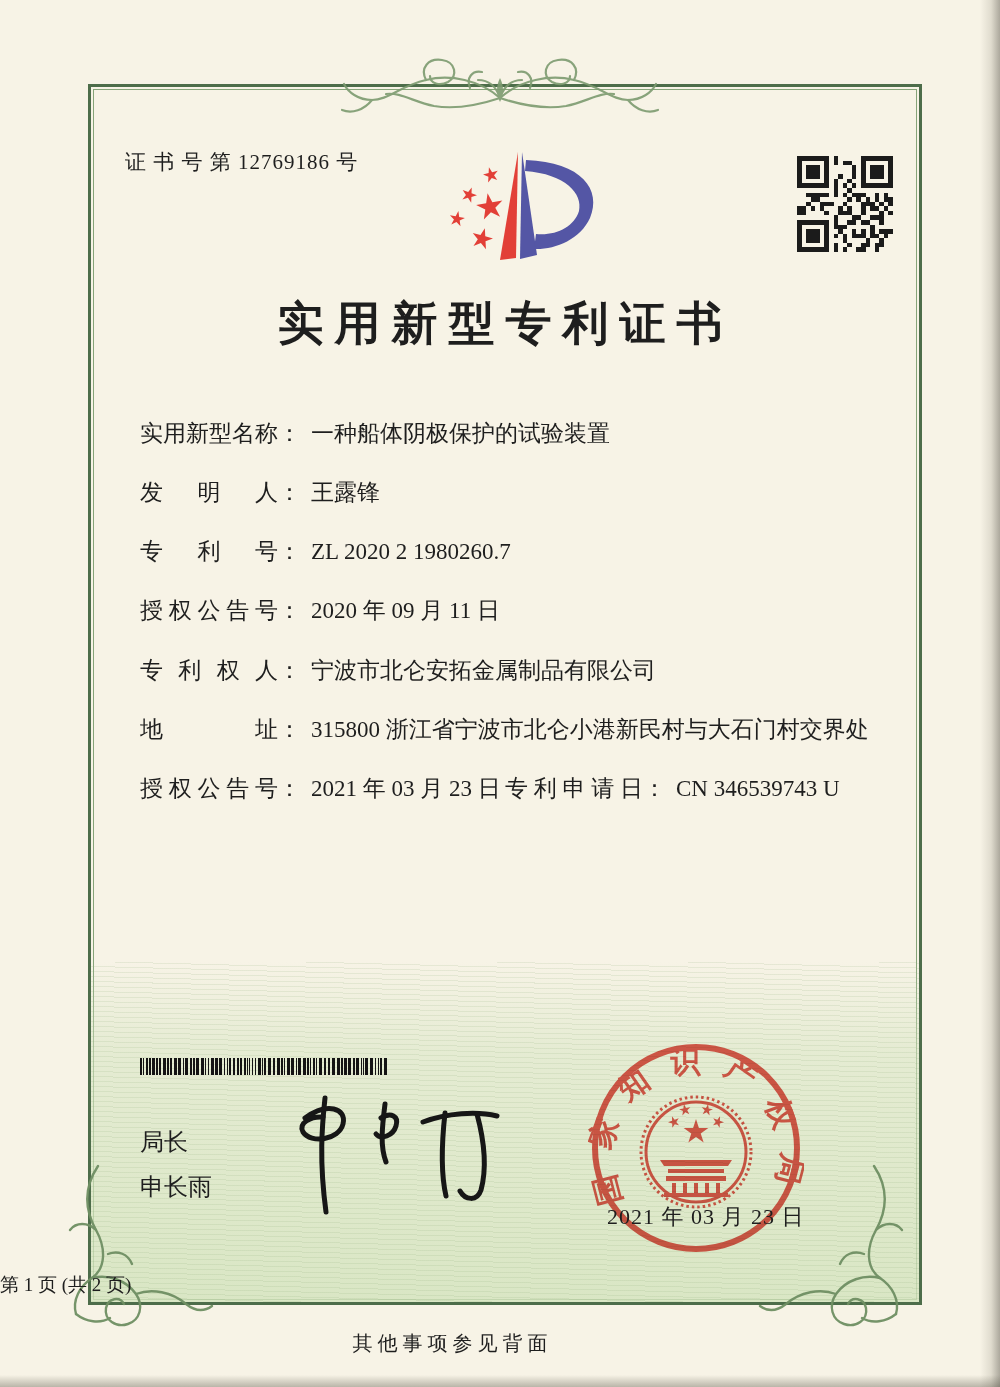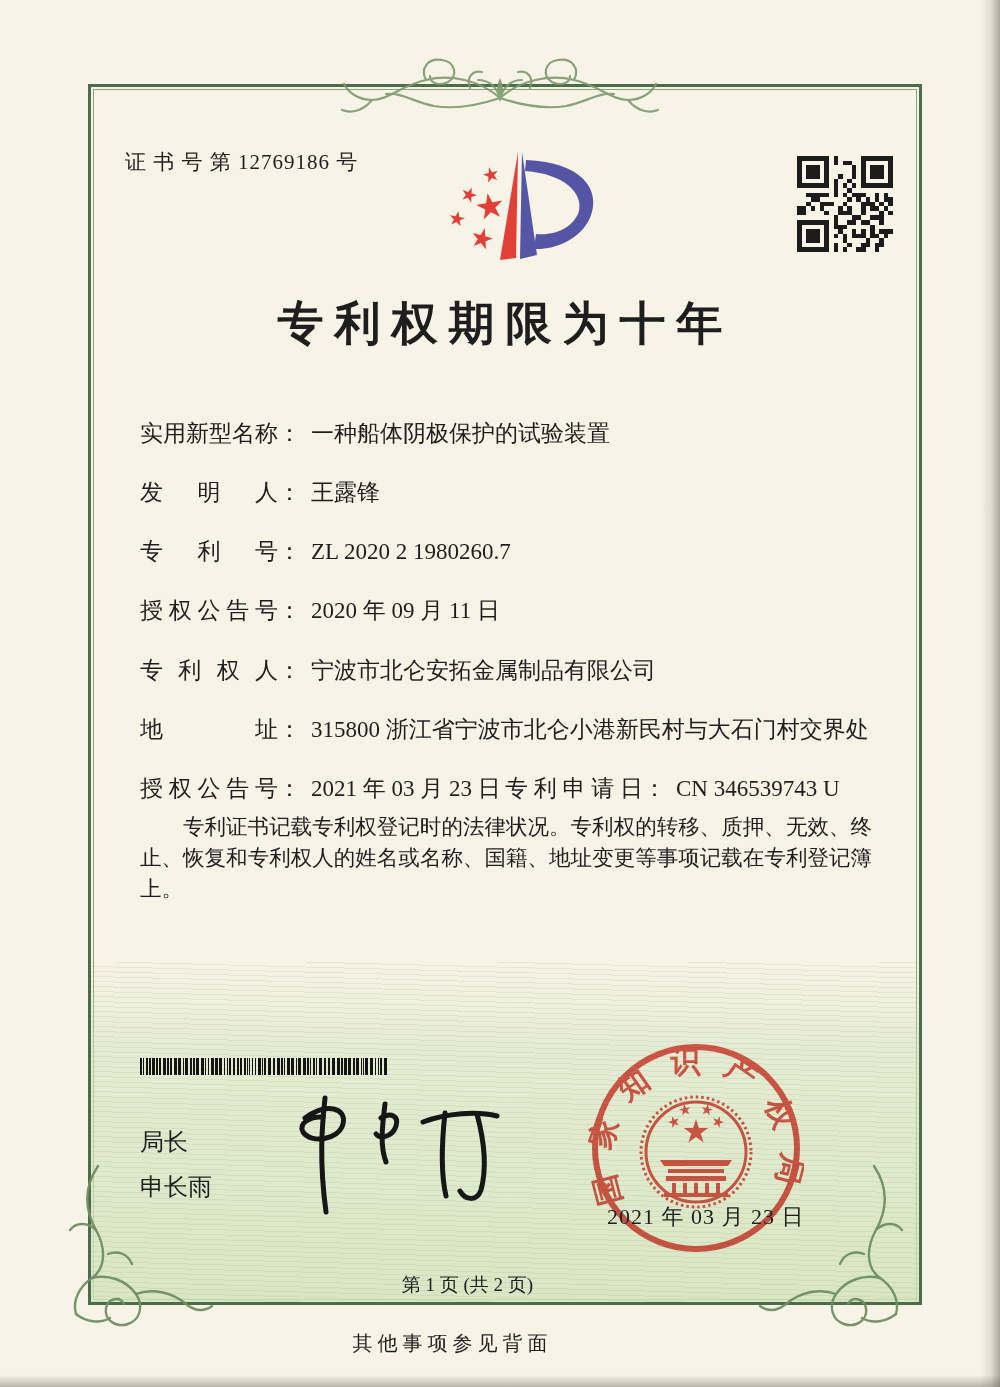--- a/index.html
+++ b/index.html
@@ -27,21 +27,21 @@
   .fcolon{margin-right:10px;}
   .pair2{position:absolute;left:365px;top:0;white-space:nowrap;}
   .paras{left:140px;top:812px;width:732px;font-size:21.5px;line-height:31px;text-align:justify;}
   .paras p{margin:0;text-indent:2em;}
   .barcode{left:140px;top:1058px;width:250px;height:17px;display:flex;align-items:stretch;}
   .barcode div{height:100%;}
   .director{left:140px;top:1120px;font-size:24px;line-height:45px;}
   .sig{left:285px;top:1088px;}
   .seal{left:588px;top:1040px;mix-blend-mode:multiply;}
   .sealdate{left:607px;top:1202px;font-size:22px;letter-spacing:1px;z-index:5;}
-  .pagenum{left:0;top:1272px;width:935px;text-align:center;font-size:19px;}
+  .pagenum{left:0;top:1272px;width:935px;text-align:left;font-size:19px;}
   .backnote{left:0;top:1330px;width:905px;text-align:center;font-size:20px;letter-spacing:5px;}
   .orn-top{left:330px;top:40px;}
   .orn-bl{left:52px;top:1160px;}
   .orn-br{left:750px;top:1160px;transform:scaleX(-1);}
   .logo{left:432px;top:138px;}
   .qr{left:797px;top:156px;}
 </style>
 </head>
 <body>
 
@@ -226,21 +226,21 @@
     <rect x="14" y="1" width="1" height="5" fill="#1b1b1b"></rect>
     <rect x="20" y="1" width="1" height="5" fill="#1b1b1b"></rect>
     <rect x="16" y="2" width="3" height="3" fill="#1b1b1b"></rect>
     <rect x="0" y="14" width="7" height="1" fill="#1b1b1b"></rect>
     <rect x="0" y="20" width="7" height="1" fill="#1b1b1b"></rect>
     <rect x="0" y="15" width="1" height="5" fill="#1b1b1b"></rect>
     <rect x="6" y="15" width="1" height="5" fill="#1b1b1b"></rect>
     <rect x="2" y="16" width="3" height="3" fill="#1b1b1b"></rect>
   </svg>
 
-<div class="abs title">专利权期限为十年</div>
+<div class="abs title">实用新型专利证书</div>
 
 <div class="abs fields">
   <div class="frow" style="top:0">
     <span class="flabel">实用新型名称</span><span class="fcolon">：</span><span>一种船体阴极保护的试验装置</span>
   </div>
   <div class="frow" style="top:59px">
     <span class="flabel">发明人</span><span class="fcolon">：</span><span>王露锋</span>
   </div>
   <div class="frow" style="top:118px">
     <span class="flabel">专利号</span><span class="fcolon">：</span><span>ZL 2020 2 1980260.7</span>
@@ -256,21 +256,20 @@
   </div>
   <div class="frow" style="top:355px">
     <span class="flabel">授权公告号</span><span class="fcolon">：</span><span>2021 年 03 月 23 日</span>
     <span class="pair2">
       <span class="flabel">专利申请日</span><span class="fcolon">：</span><span>CN 346539743 U</span>
     </span>
   </div>
 </div>
 
 <div class="abs paras">
-  <p>专利证书记载专利权登记时的法律状况。专利权的转移、质押、无效、终止、恢复和专利权人的姓名或名称、国籍、地址变更等事项记载在专利登记簿上。</p>
 </div>
 
 <div class="abs barcode" id="barcode">
     <div style="width: 2px; background: rgb(20, 20, 20);"></div>
     <div style="width: 1px;"></div>
     <div style="width: 1px; background: rgb(20, 20, 20);"></div>
     <div style="width: 2px;"></div>
     <div style="width: 2px; background: rgb(20, 20, 20);"></div>
     <div style="width: 1px;"></div>
     <div style="width: 2px; background: rgb(20, 20, 20);"></div>

